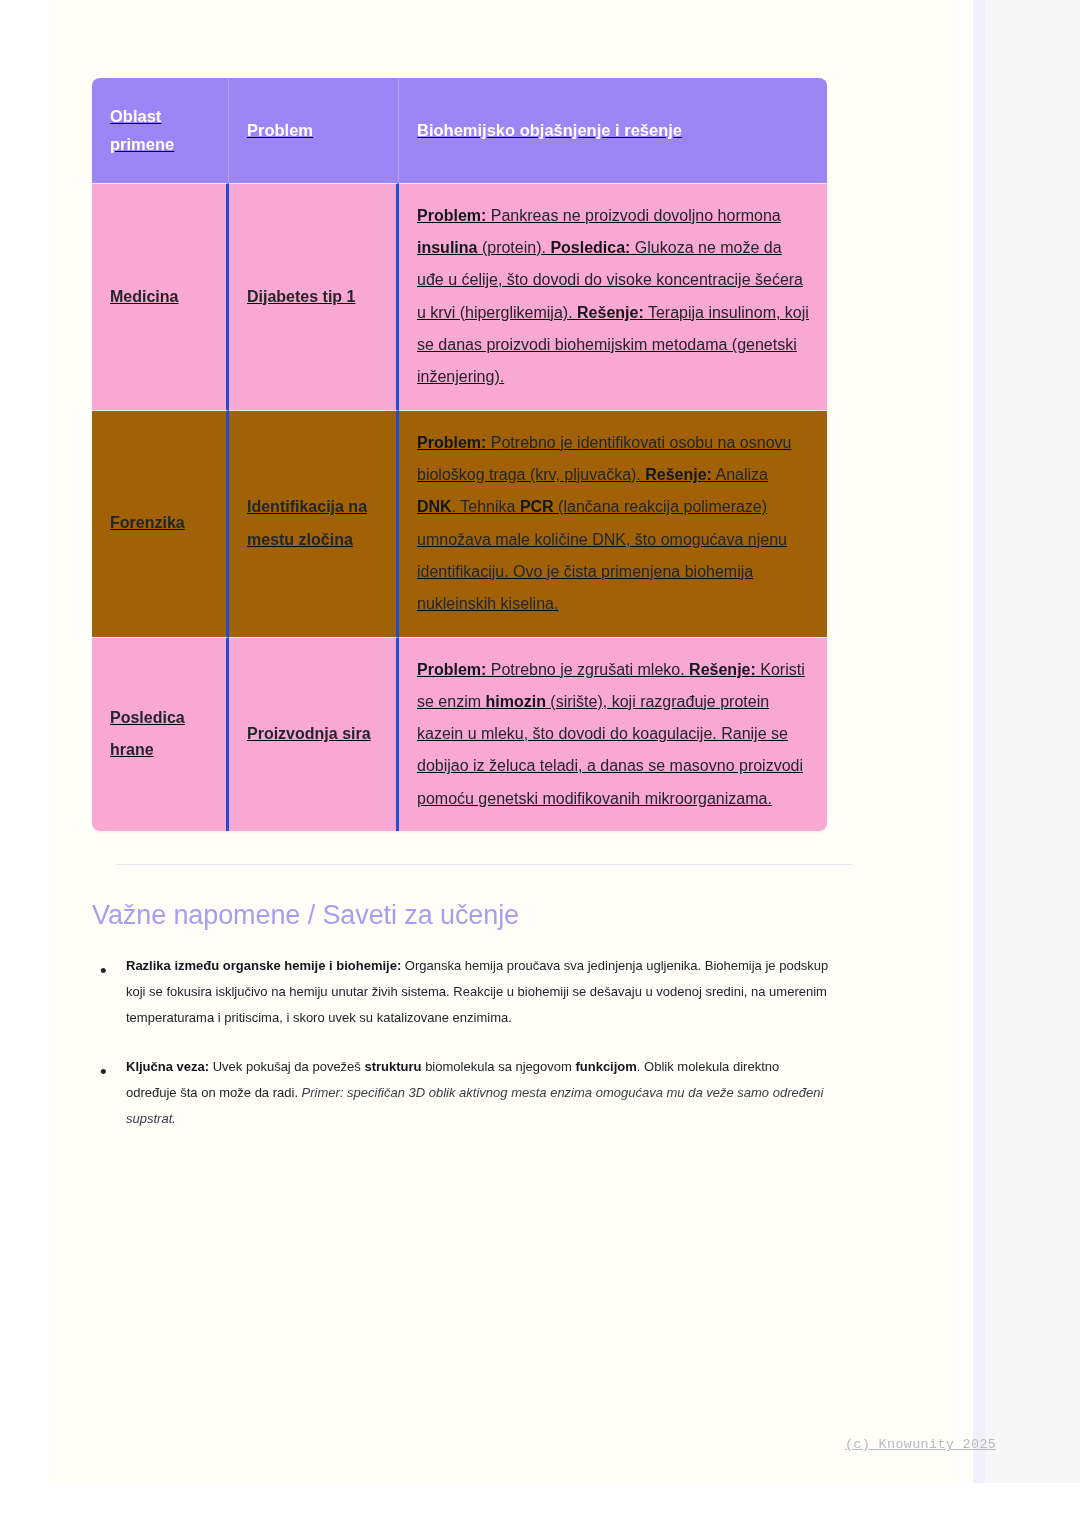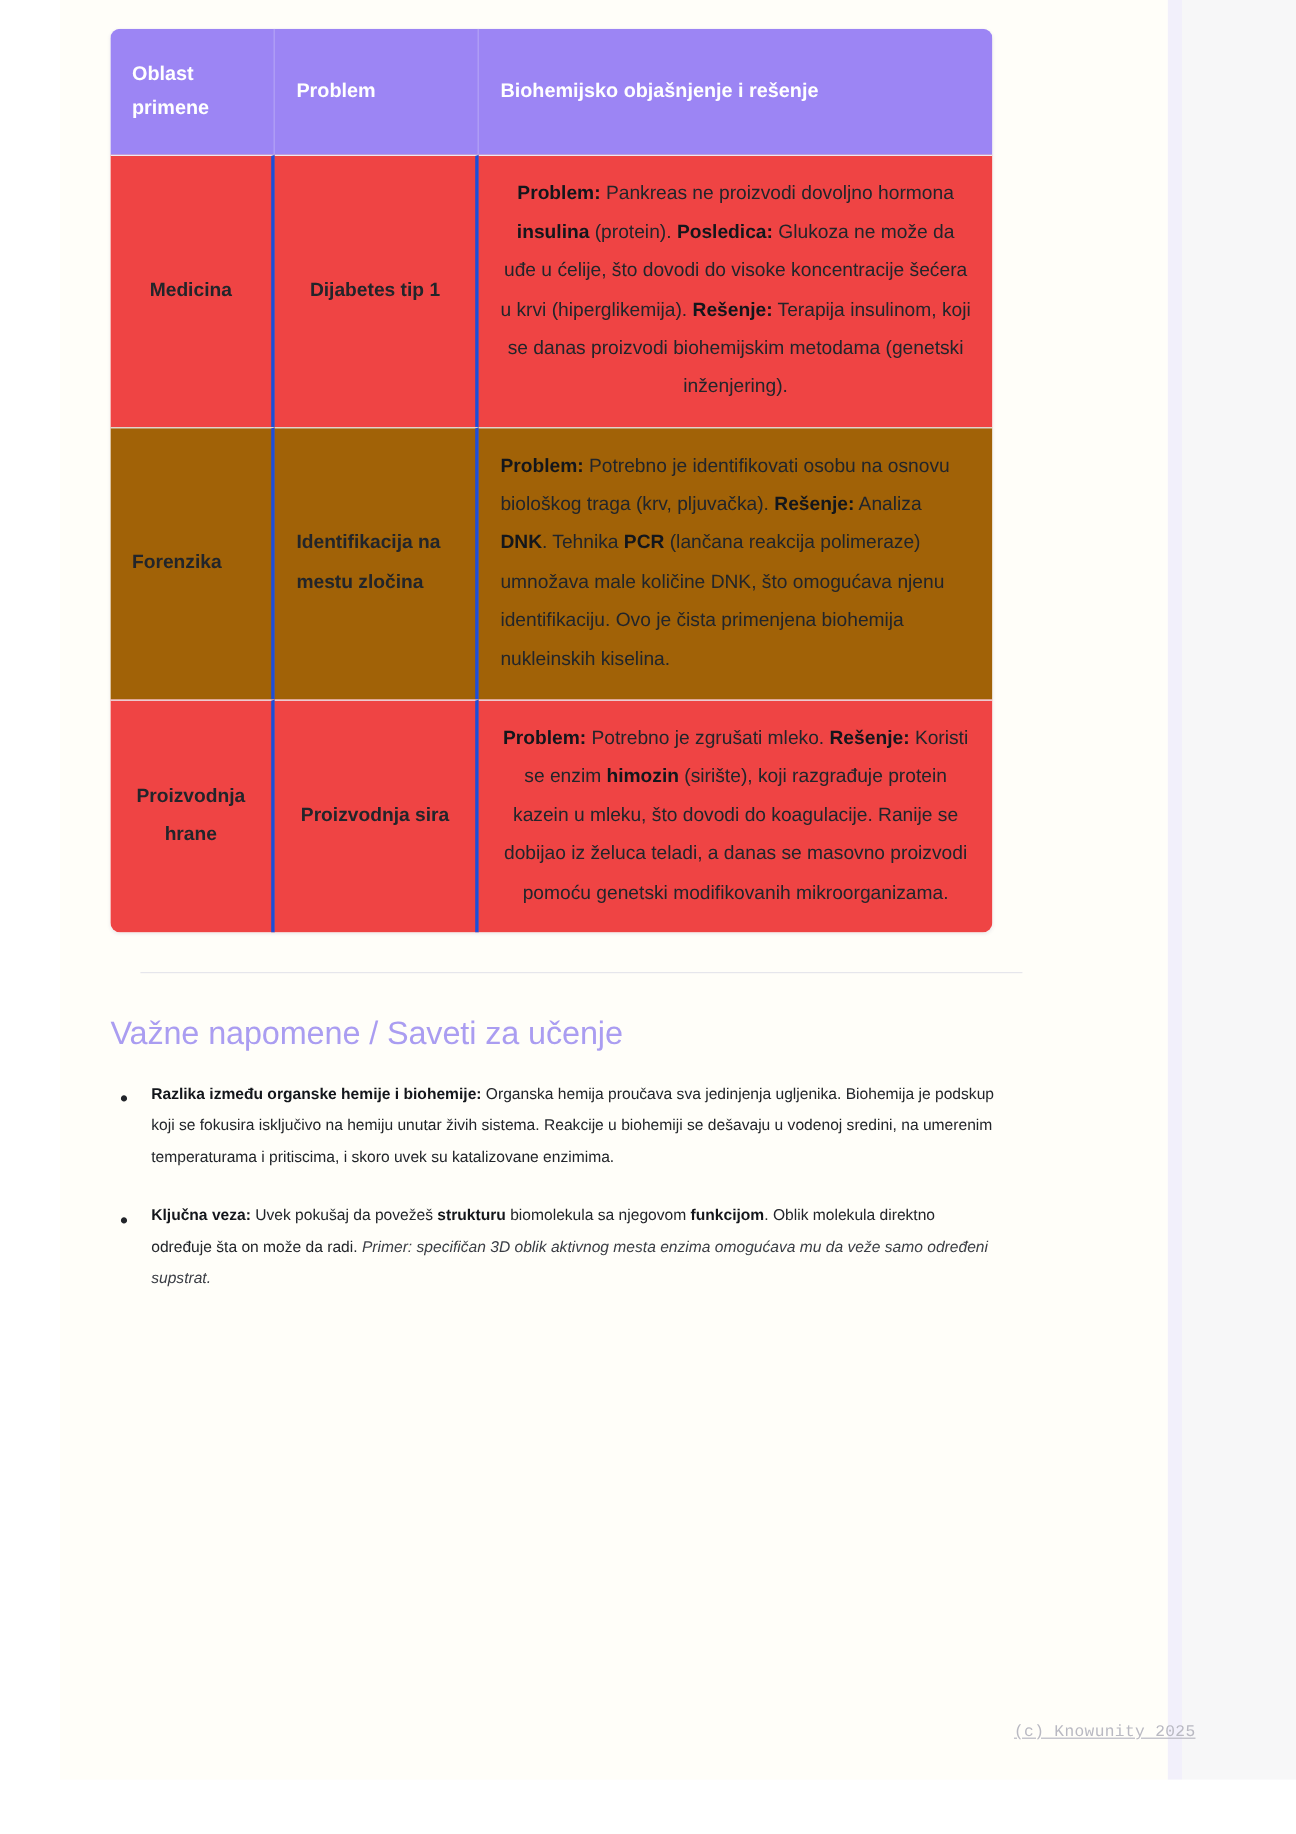--- a/index.html
+++ b/index.html
@@ -44,28 +44,29 @@
   }
 
   .content-col {
     position: absolute;
     left: 42px; top: 0;
     width: 784px;
   }
 
   
   .app-table {
-    margin-top: 24px;
+    margin-top: 78px;
     width: 735px;
     border-collapse: separate;
     border-spacing: 0;
     table-layout: fixed;
     border-radius: 8px;
     overflow: hidden;
     box-shadow: 0 1px 3px rgba(70,60,120,0.10);
+    text-decoration: underline;
   }
   .app-table col.c1 { width: 137px; }
   .app-table col.c2 { width: 170px; }
   .app-table col.c3 { width: 428px; }
 
   .app-table thead th {
     background: #9c85f4;
     color: #ffffff;
     font-size: 16.5px;
     font-weight: 600;
@@ -81,21 +82,21 @@
     font-size: 16px;
     line-height: 2.02;
     color: #22252a;
     padding: 16px 18px;
     vertical-align: middle;
     border-top: 1px solid #ececf2;
     border-right: 3px solid #1d4ed8;
   }
   .app-table tbody td:last-child { border-right: none; }
 
-  .app-table tbody tr.row-odd td  { background: #ef4444; text-align: center; }
+  .app-table tbody tr.row-odd td  { background: #f9a8d4; }
   .app-table tbody tr.row-even td { background: #a16207; }
 
   .cell-area, .cell-problem { font-weight: 700; color: #13161b; }
   .cell-detail b { font-weight: 700; color: #13161b; }
 
   
   .section-divider {
     margin-top: 33px;
     width: 735px;
     height: 1px;
@@ -181,21 +182,21 @@
             <td class="cell-area">Medicina</td>
             <td class="cell-problem">Dijabetes tip 1</td>
             <td class="cell-detail"><b>Problem:</b> Pankreas ne proizvodi dovoljno hormona <b>insulina</b> (protein). <b>Posledica:</b> Glukoza ne može da uđe u ćelije, što dovodi do visoke koncentracije šećera u krvi (hiperglikemija). <b>Rešenje:</b> Terapija insulinom, koji se danas proizvodi biohemijskim metodama (genetski inženjering).</td>
           </tr>
           <tr class="row-even">
             <td class="cell-area">Forenzika</td>
             <td class="cell-problem">Identifikacija na mestu zločina</td>
             <td class="cell-detail"><b>Problem:</b> Potrebno je identifikovati osobu na osnovu biološkog traga (krv, pljuvačka). <b>Rešenje:</b> Analiza <b>DNK</b>. Tehnika <b>PCR</b> (lančana reakcija polimeraze) umnožava male količine DNK, što omogućava njenu identifikaciju. Ovo je čista primenjena biohemija nukleinskih kiselina.</td>
           </tr>
           <tr class="row-odd">
-            <td class="cell-area">Proizvodnja hrane</td>
+            <td class="cell-area">Posledica hrane</td>
             <td class="cell-problem">Proizvodnja sira</td>
             <td class="cell-detail"><b>Problem:</b> Potrebno je zgrušati mleko. <b>Rešenje:</b> Koristi se enzim <b>himozin</b> (sirište), koji razgrađuje protein kazein u mleku, što dovodi do koagulacije. Ranije se dobijao iz želuca teladi, a danas se masovno proizvodi pomoću genetski modifikovanih mikroorganizama.</td>
           </tr>
         </tbody>
       </table>
 
       <hr class="section-divider">
 
       <h2 class="notes-heading">Važne napomene / Saveti za učenje</h2>
 

